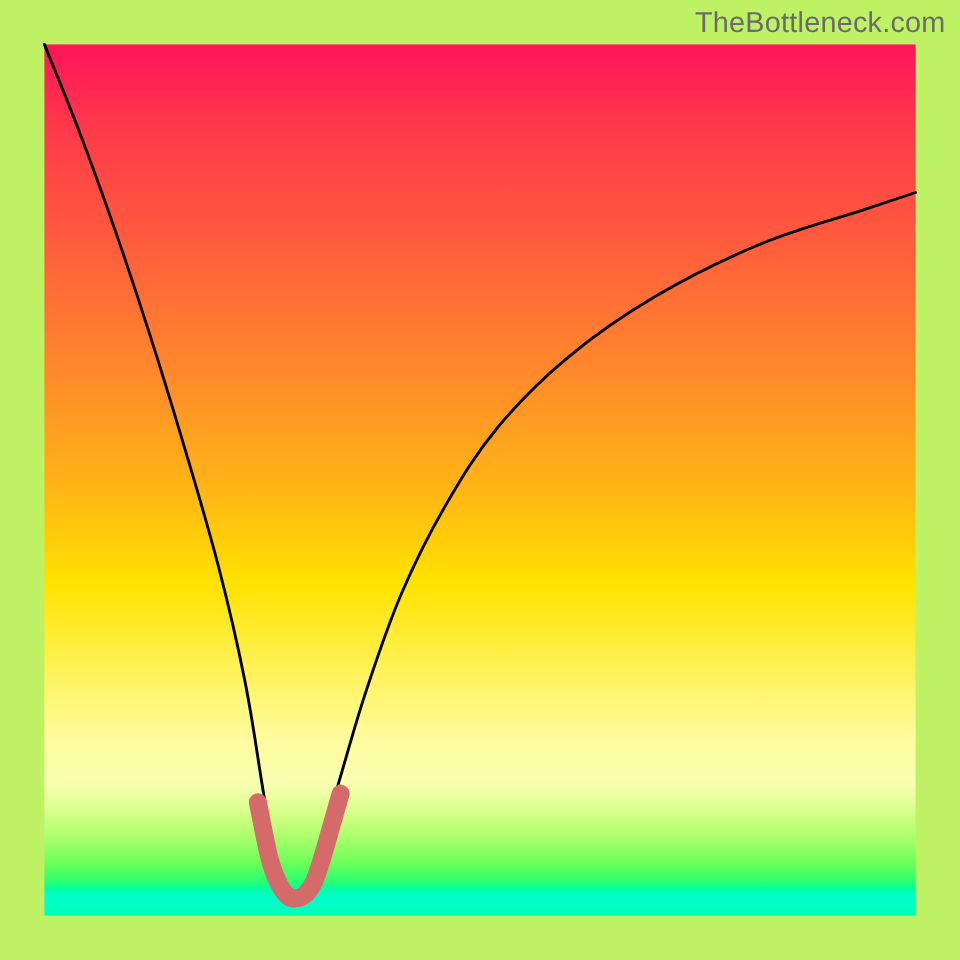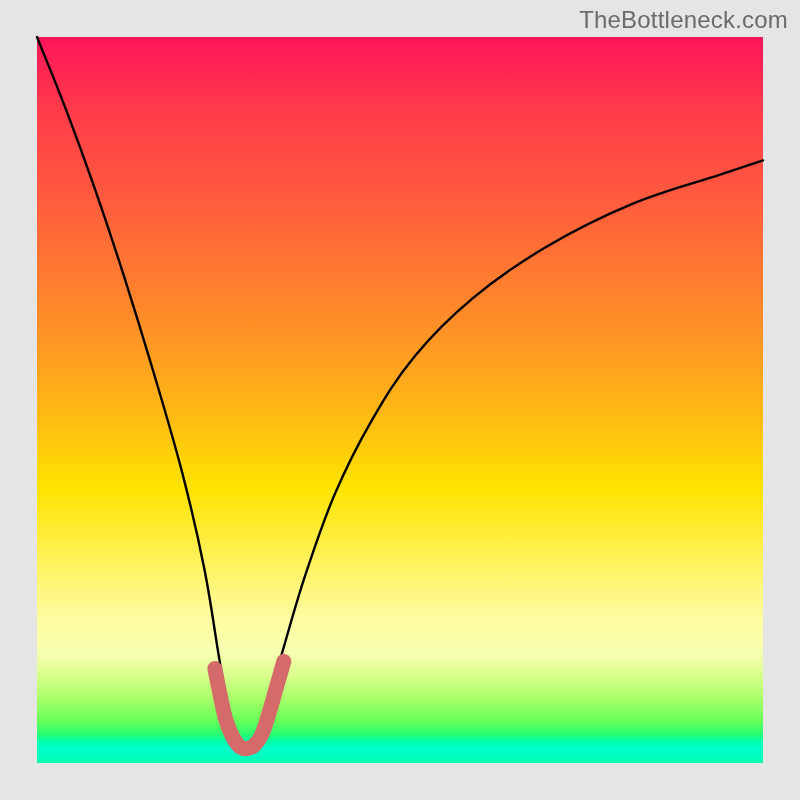--- a/index.html
+++ b/index.html
@@ -8,21 +8,21 @@
     width: 800px;
     height: 800px;
     background: #000;
     overflow: hidden;
     font-family: Arial, Helvetica, sans-serif;
   }
   .frame {
     position: relative;
     width: 800px;
     height: 800px;
-    background: #e5e5e5;
+    background: #bef264;
   }
   .plot-area {
     position: absolute;
     left: 37px;
     top: 37px;
     width: 726px;
     height: 726px;
     
     background: linear-gradient(
       to bottom,

